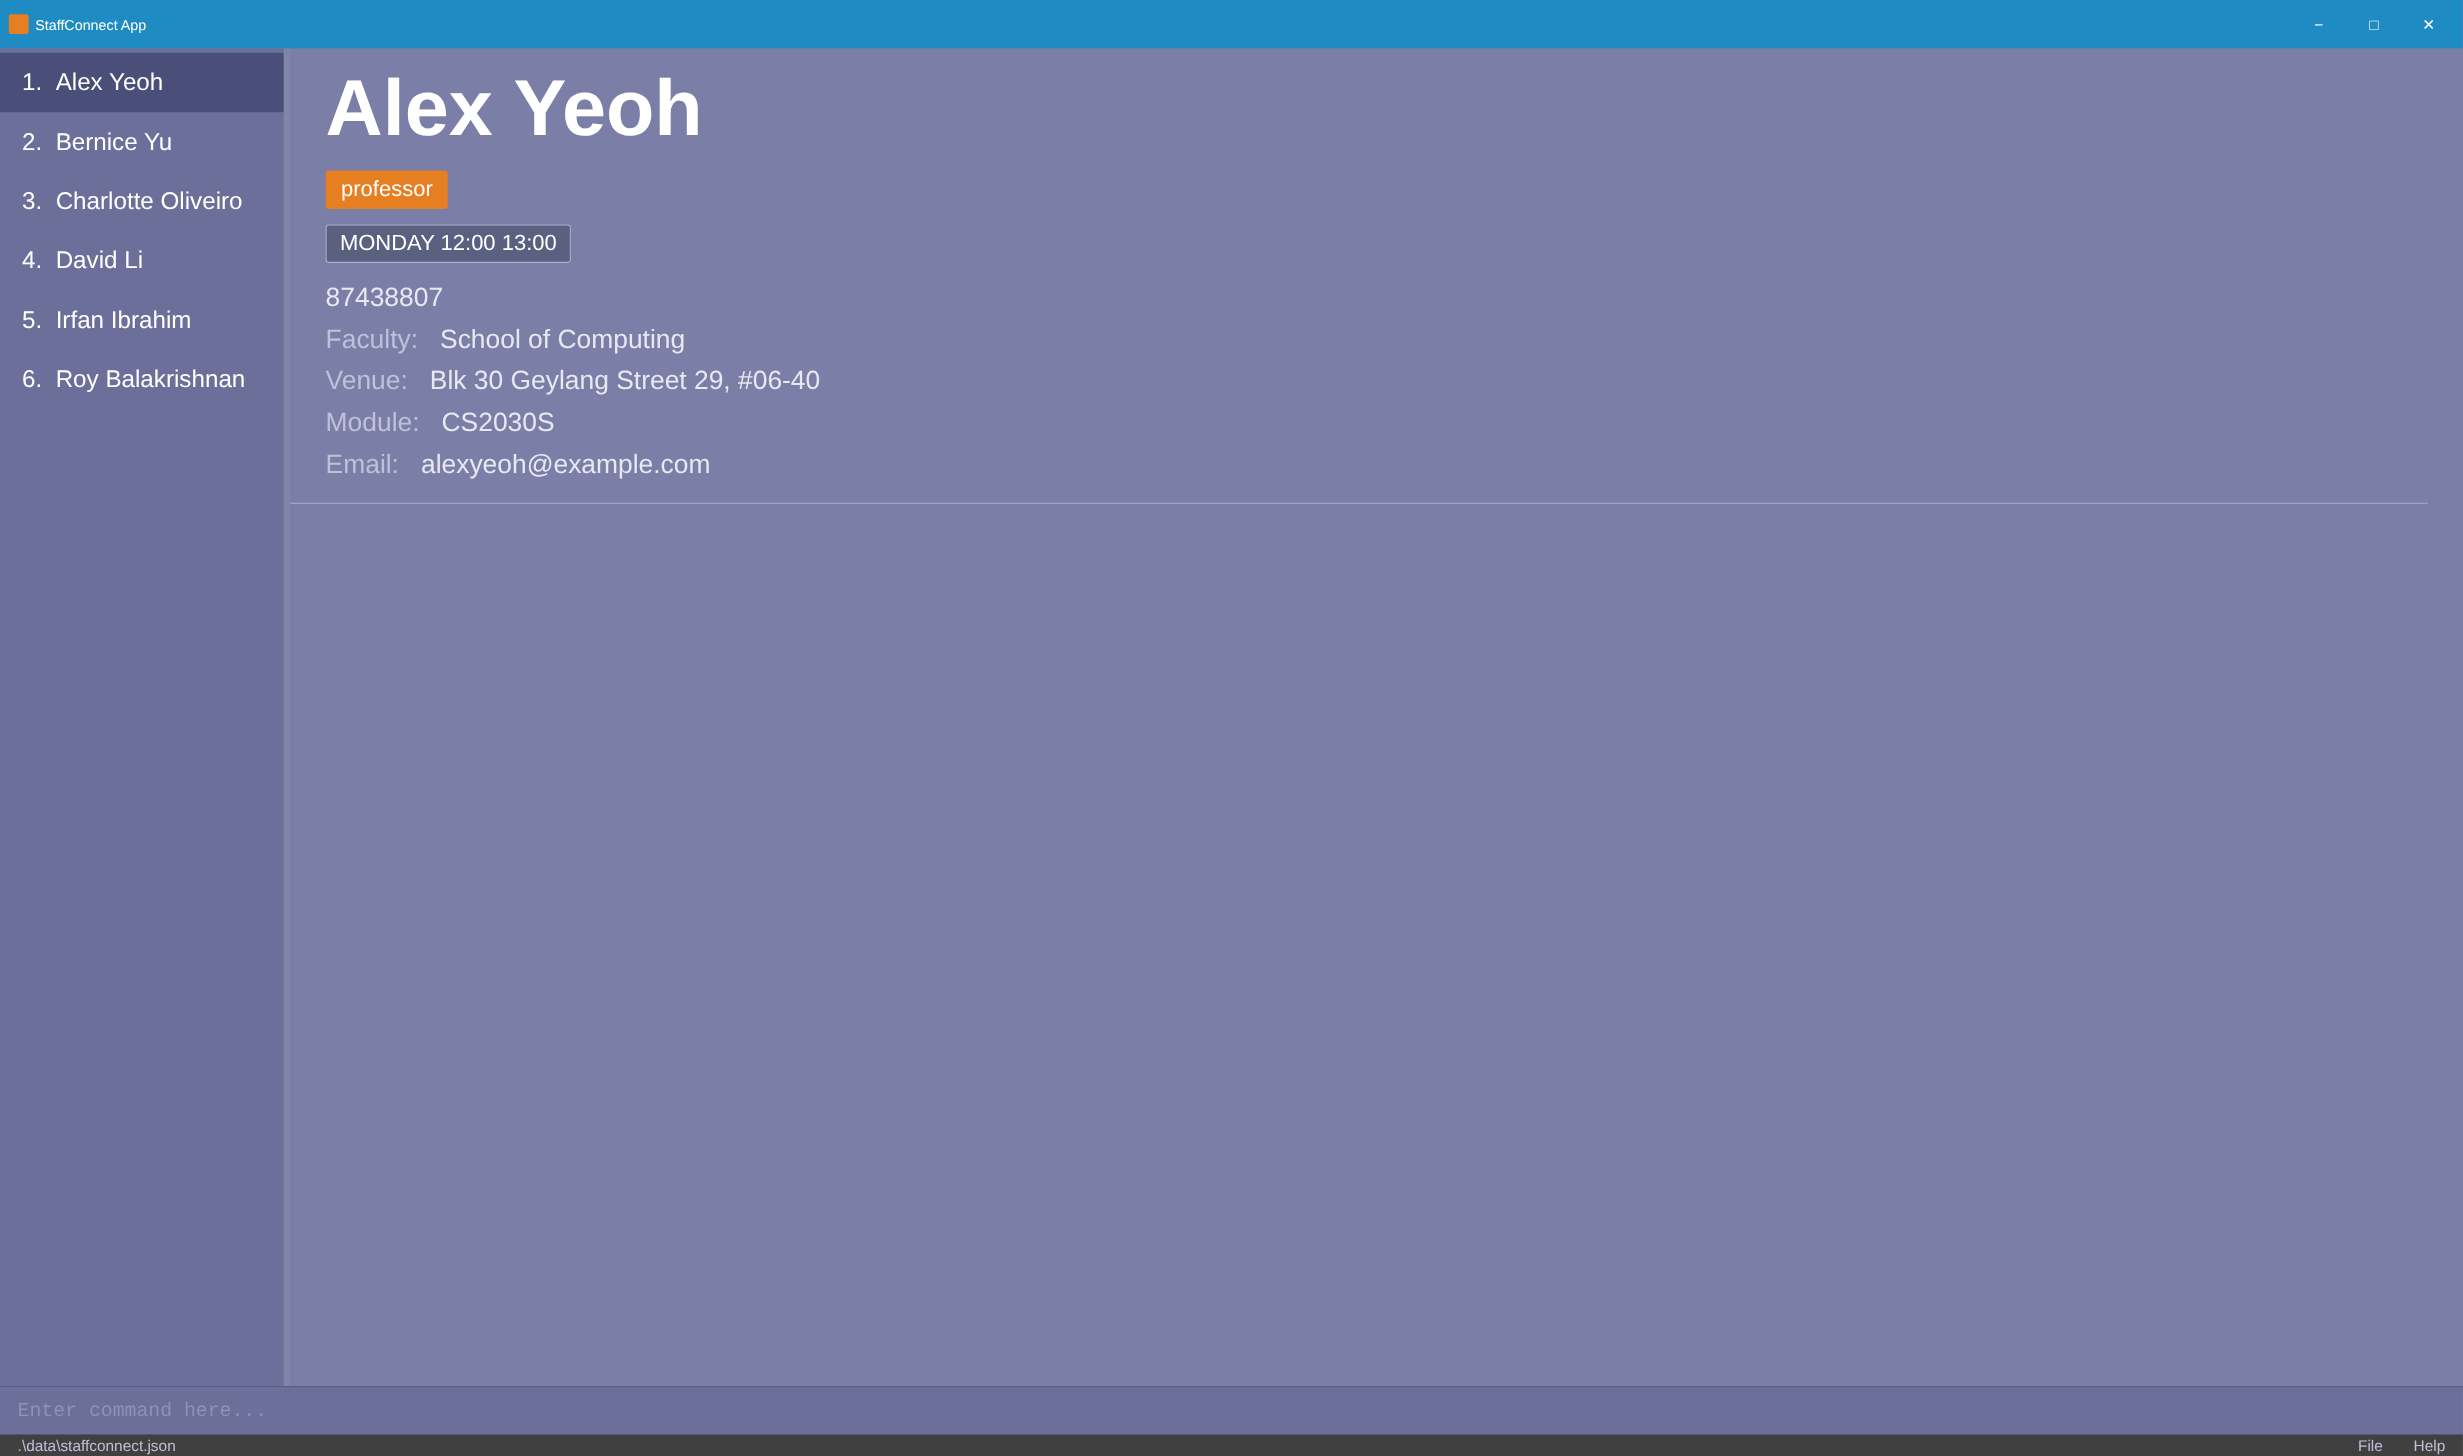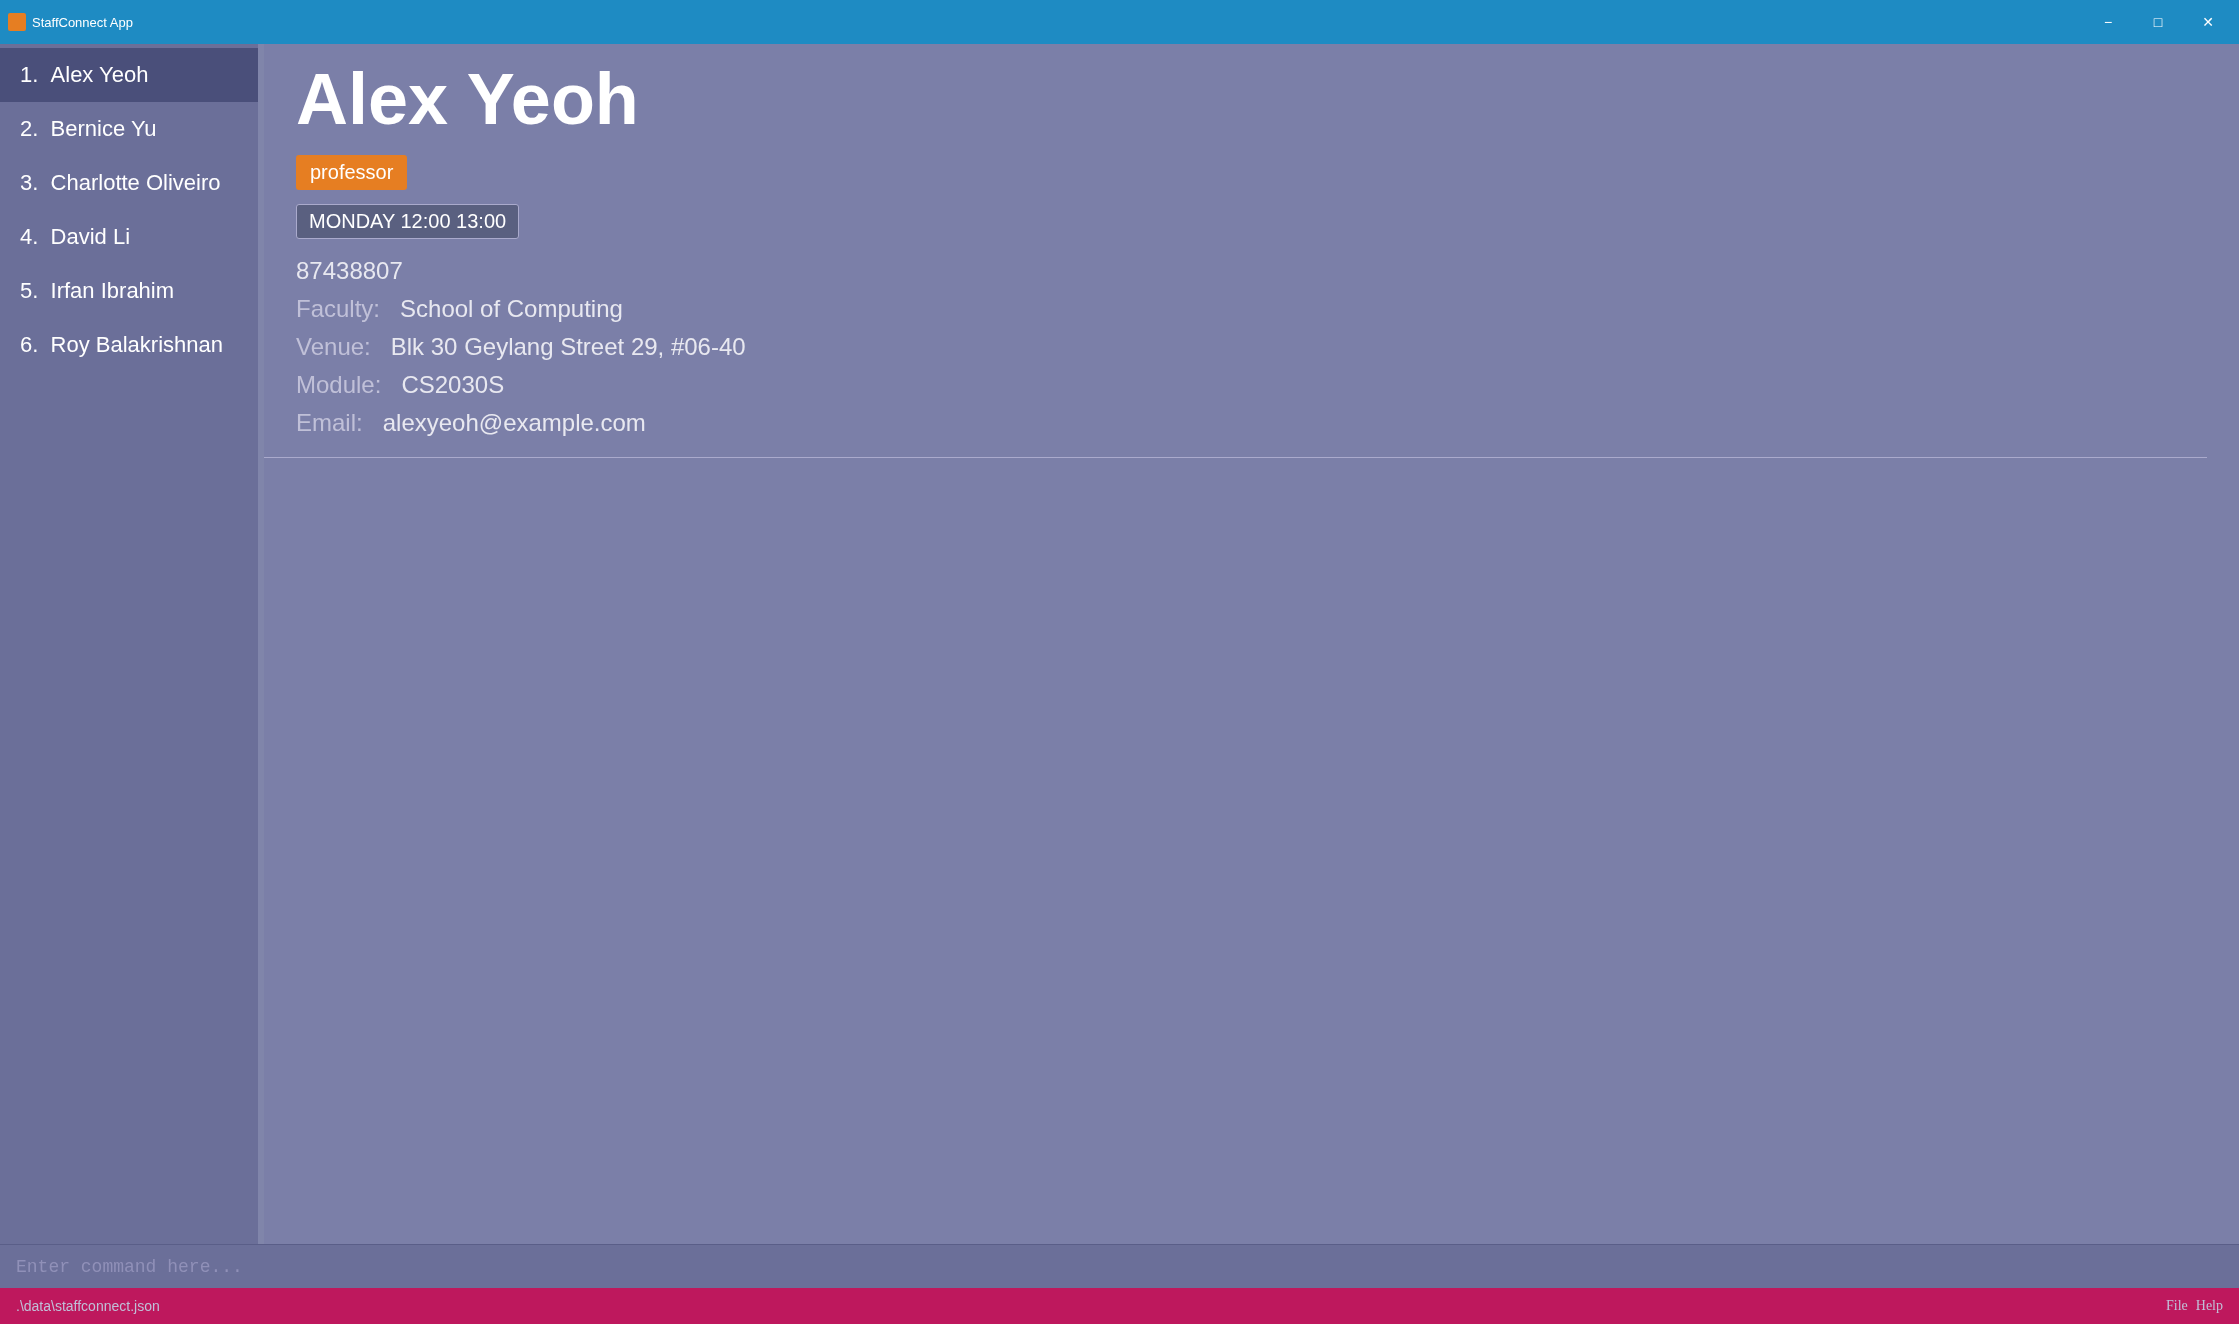--- a/index.html
+++ b/index.html
@@ -157,36 +157,35 @@
       border: none;
       outline: none;
       color: #c0c0d8;
       font-size: 18px;
       font-family: Liberation Mono, monospace;
     }
     .command-input::placeholder { color: #9090b8; }
 
     
     .statusbar {
-      height: 36px;
-      background: #be185d;
+      height: 20px;
+      background: #404040;
       display: flex;
       align-items: center;
       padding: 0 16px;
       flex-shrink: 0;
       justify-content: space-between;
     }
     .statusbar-path {
       color: #c0c0d8;
       font-size: 14px;
     }
     .statusbar-right {
       display: flex;
-      gap: 8px;
-      font-family: Liberation Serif, serif;
+      gap: 28px;
     }
     .statusbar-link {
       color: #c0c0d8;
       font-size: 14px;
       cursor: pointer;
     }
   </style>
 </head>
 <body>
 

